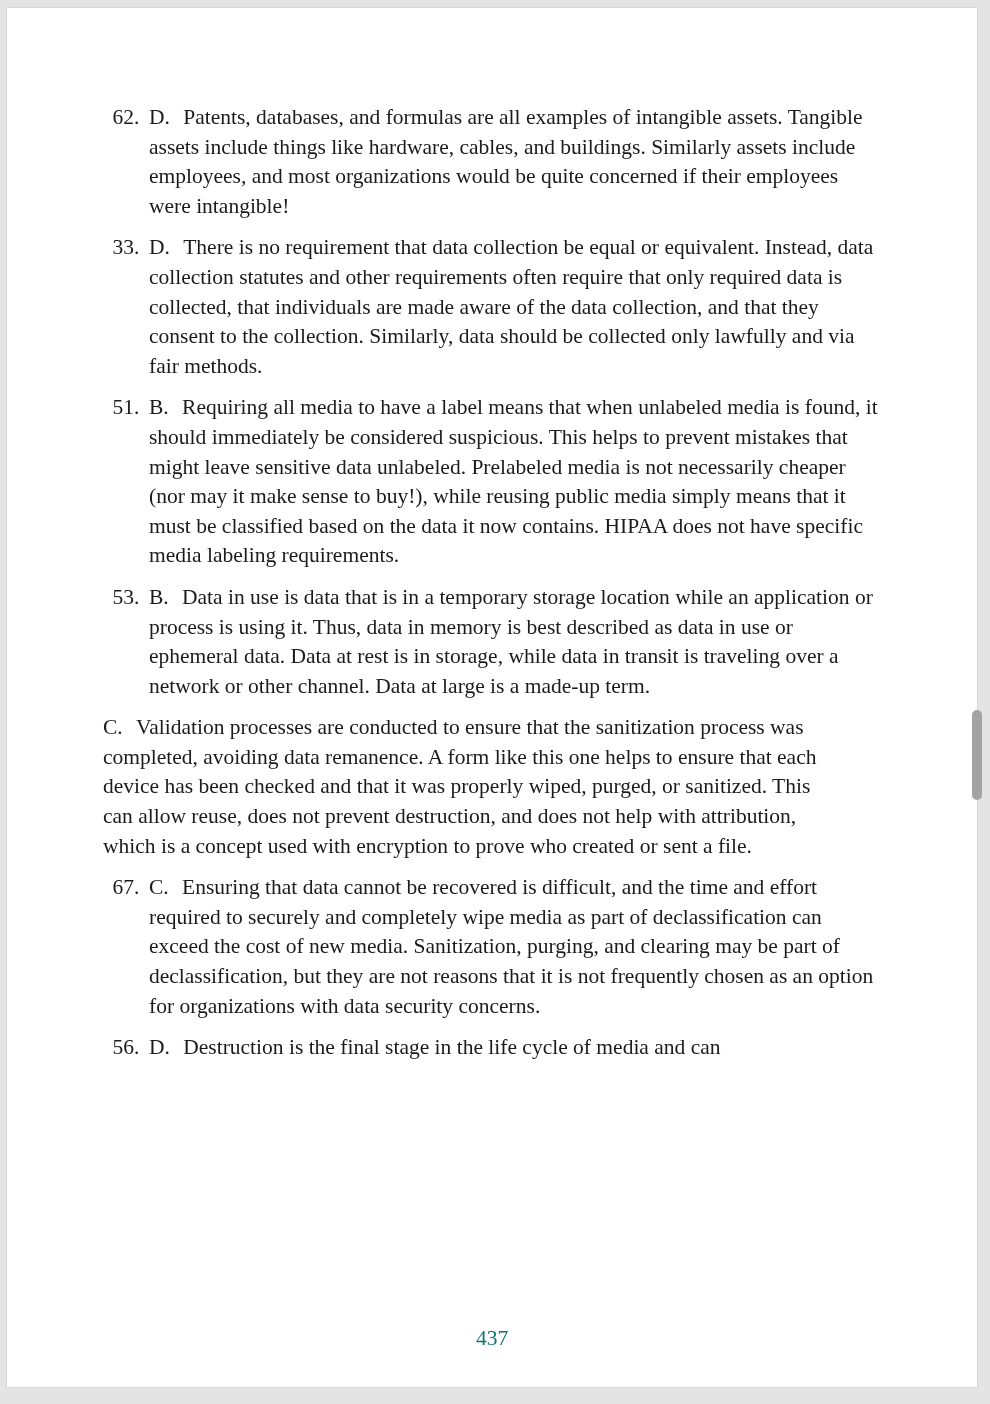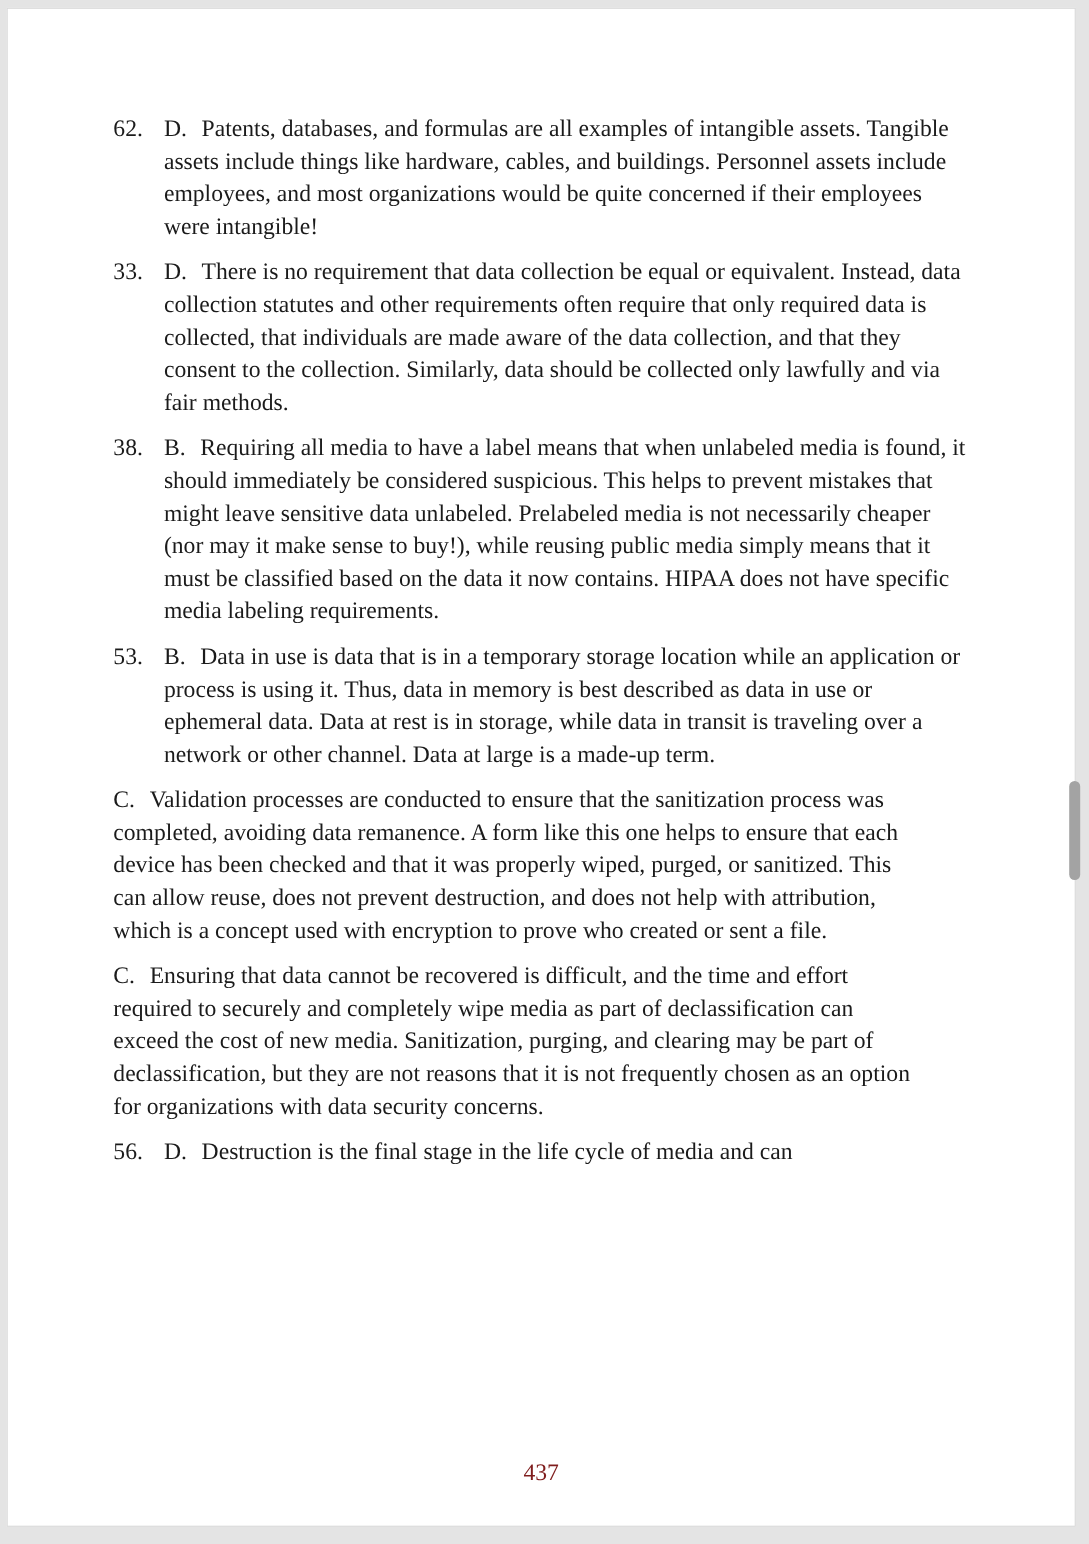--- a/index.html
+++ b/index.html
@@ -33,79 +33,81 @@
   .item {
     display: flex;
     margin-bottom: 12px;
     color: #1b1b1b;
     font-size: 21.5px;
     line-height: 29.6px;
   }
   .item .num {
     width: 46px;
     flex-shrink: 0;
+    text-align: center;
   }
   .item .body {
     margin: 0;
     width: 736px;
   }
   .letter {
     margin-right: 0.62em;
   }
   .page-number {
     position: absolute;
     top: 1318px;
     left: 0;
     width: 100%;
     text-align: center;
     font-size: 21.5px;
-    color: #7f1d1d;
+    color: #0f766e;
   }
   .scrollbar-thumb {
     position: absolute;
     left: 972px;
     top: 710px;
     width: 10px;
     height: 90px;
     background: #a3a3a3;
     border-radius: 5px;
     z-index: 5;
   }
 </style>
 </head>
 <body>
 
 <div class="doc-page">
   <div class="content">
 
     <div class="item">
       <span class="num">62.</span>
-      <p class="body"><span class="letter">D.</span><span>Patents, databases, and formulas are all examples of intangible assets. Tangible assets include things like hardware, cables, and buildings. Personnel assets include employees, and most organizations would be quite concerned if their employees were intangible!</span></p>
+      <p class="body"><span class="letter">D.</span><span>Patents, databases, and formulas are all examples of intangible assets. Tangible assets include things like hardware, cables, and buildings. Similarly assets include employees, and most organizations would be quite concerned if their employees were intangible!</span></p>
     </div>
 
     <div class="item">
       <span class="num">33.</span>
       <p class="body"><span class="letter">D.</span><span>There is no requirement that data collection be equal or equivalent. Instead, data collection statutes and other requirements often require that only required data is collected, that individuals are made aware of the data collection, and that they consent to the collection. Similarly, data should be collected only lawfully and via fair methods.</span></p>
     </div>
 
     <div class="item">
-      <span class="num">38.</span>
+      <span class="num">51.</span>
       <p class="body"><span class="letter">B.</span><span>Requiring all media to have a label means that when unlabeled media is found, it should immediately be considered suspicious. This helps to prevent mistakes that might leave sensitive data unlabeled. Prelabeled media is not necessarily cheaper (nor may it make sense to buy!), while reusing public media simply means that it must be classified based on the data it now contains. HIPAA does not have specific media labeling requirements.</span></p>
     </div>
 
     <div class="item">
       <span class="num">53.</span>
       <p class="body"><span class="letter">B.</span><span>Data in use is data that is in a temporary storage location while an application or process is using it. Thus, data in memory is best described as data in use or ephemeral data. Data at rest is in storage, while data in transit is traveling over a network or other channel. Data at large is a made-up term.</span></p>
     </div>
 
     <div class="item">
       <p class="body"><span class="letter">C.</span><span>Validation processes are conducted to ensure that the sanitization process was completed, avoiding data remanence. A form like this one helps to ensure that each device has been checked and that it was properly wiped, purged, or sanitized. This can allow reuse, does not prevent destruction, and does not help with attribution, which is a concept used with encryption to prove who created or sent a file.</span></p>
     </div>
 
     <div class="item">
+      <span class="num">67.</span>
       <p class="body"><span class="letter">C.</span><span>Ensuring that data cannot be recovered is difficult, and the time and effort required to securely and completely wipe media as part of declassification can exceed the cost of new media. Sanitization, purging, and clearing may be part of declassification, but they are not reasons that it is not frequently chosen as an option for organizations with data security concerns.</span></p>
     </div>
 
     <div class="item">
       <span class="num">56.</span>
       <p class="body"><span class="letter">D.</span><span>Destruction is the final stage in the life cycle of media and can</span></p>
     </div>
 
   </div>
 

